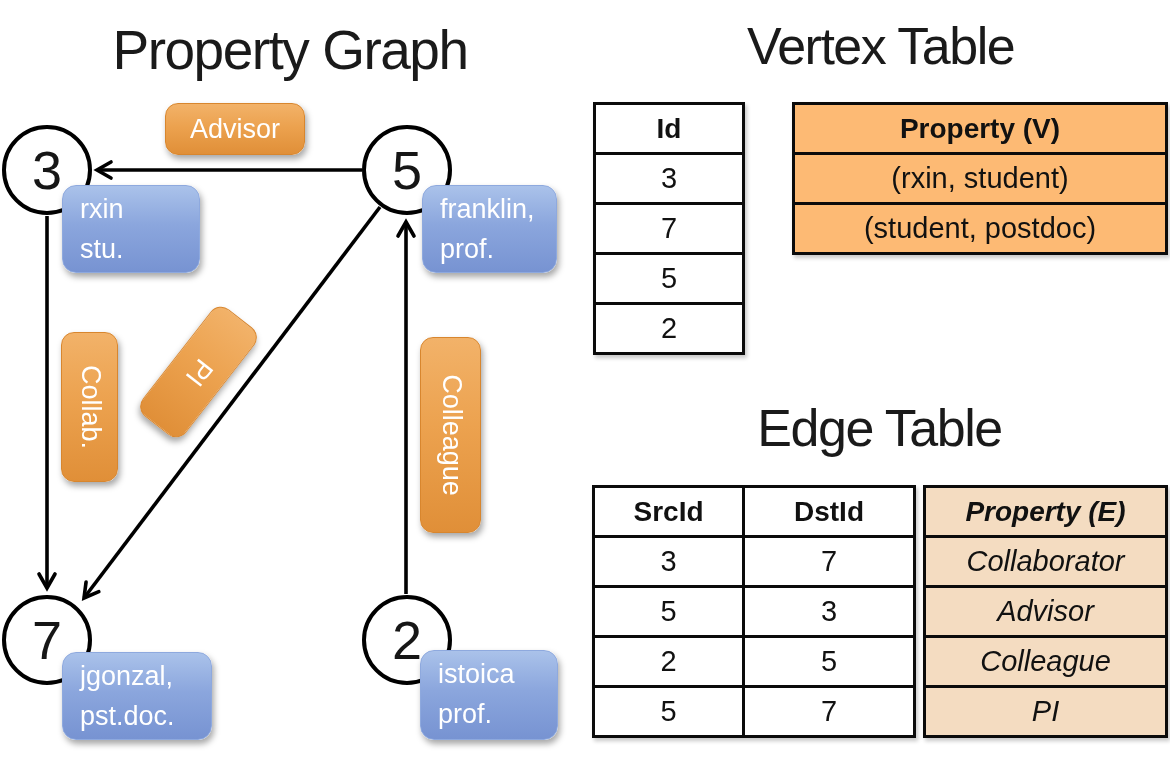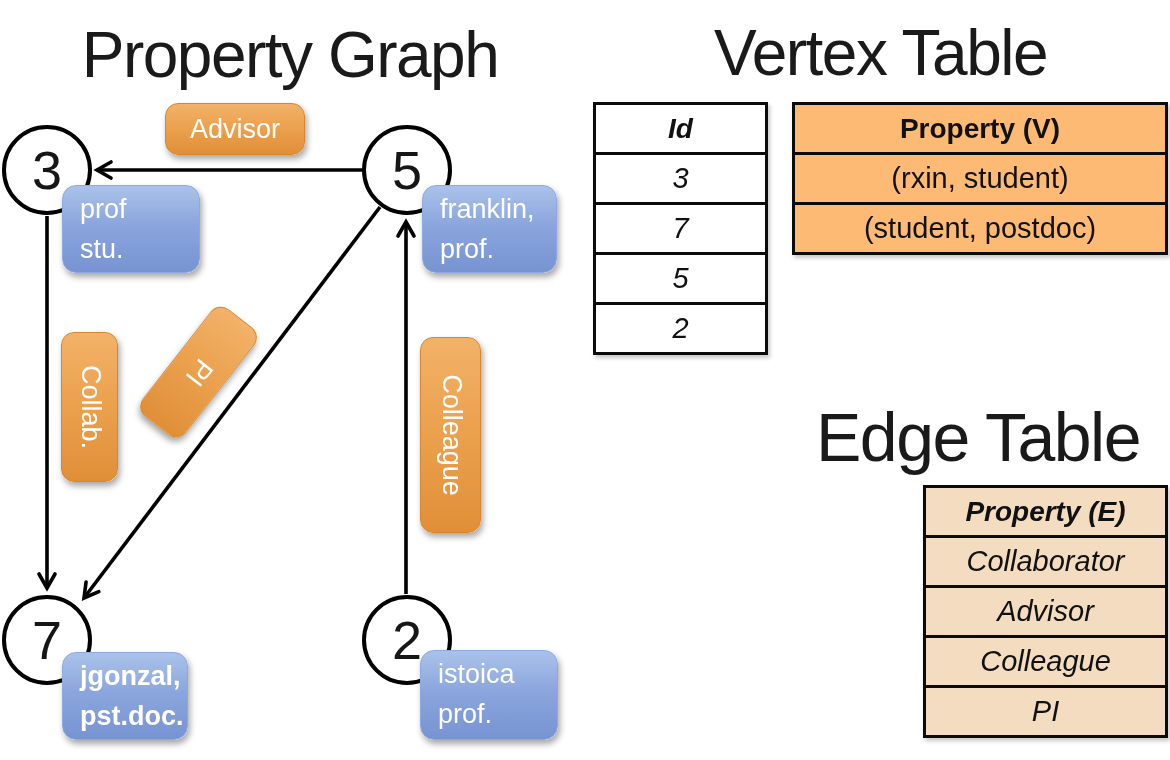--- a/index.html
+++ b/index.html
@@ -1,25 +1,25 @@
 <!DOCTYPE html>
 <html><head>
 <meta charset="utf-8">
 <style>
   * { box-sizing: border-box; margin: 0; padding: 0; }
   html, body { width: 1170px; height: 760px; background: #ffffff; overflow: hidden;
     font-family: "Liberation Sans", sans-serif; color: #161616; }
   .slide { position: absolute; inset: 0; width: 1170px; height: 760px; }
 
   
-  .big-title { position: absolute; text-align: center; font-size: 64px;
+  .big-title { position: absolute; text-align: center; font-size: 55px;
     letter-spacing: -1.5px; color: #1a1a1a; white-space: nowrap; }
   .title-graph  { left: 10px;  top: 18px; width: 560px; }
-  .title-vertex { left: 593px; top: 16px; width: 575px; font-size: 64px; }
-  .title-edge   { left: 565px; top: 398px; width: 575px; font-size: 68px; text-align: right; }
+  .title-vertex { left: 593px; top: 16px; width: 575px; font-size: 52px; }
+  .title-edge   { left: 592px; top: 398px; width: 575px; font-size: 52px; }
 
   
   .node { position: absolute; width: 90px; height: 90px; background: #fff;
     border: 4px solid #000; border-radius: 50%; display: flex;
     align-items: center; justify-content: center; font-size: 54px; z-index: 1; }
   .node-3 { left: 2px;   top: 125px; }
   .node-5 { left: 362px; top: 125px; }
   .node-7 { left: 2px;   top: 595px; }
   .node-2 { left: 362px; top: 595px; }
 
@@ -39,31 +39,31 @@
   .vtext { position: absolute; left: 50%; top: 50%;
     transform: translate(-50%,-50%) rotate(90deg); white-space: nowrap; }
 
   
   .vprop { position: absolute; z-index: 4; border-radius: 14px;
     background: linear-gradient(180deg, #aac2ea 0%, #8ba6dd 45%, #7793d2 100%);
     border: 1px solid #8ea9de; box-shadow: 2px 4px 6px rgba(0,0,0,0.35);
     color: #fff; font-size: 27px; line-height: 40px; padding: 3px 0 0 17px; }
   .vprop-rxin     { left: 62px;  top: 185px; width: 138px; height: 88px; }
   .vprop-franklin { left: 422px; top: 185px; width: 135px; height: 88px; }
-  .vprop-jgonzal  { left: 62px;  top: 652px; width: 126px; height: 88px; font-weight: bold; }
+  .vprop-jgonzal  { left: 62px;  top: 652px; width: 150px; height: 88px; }
   .vprop-istoica  { left: 420px; top: 650px; width: 138px; height: 90px; }
 
   
   table { position: absolute; border-collapse: collapse; table-layout: fixed;
     box-shadow: 2px 3px 4px rgba(0,0,0,0.22); }
   th, td { border: 3px solid #0b0b0b; text-align: center; vertical-align: middle;
     height: 50px; font-size: 29px; font-weight: normal; color: #111;
     overflow: hidden; white-space: nowrap; }
   th { font-weight: bold; font-size: 28px; }
-  .tbl-vertex-id   { left: 593px; top: 102px; width: 175px; font-style: italic; }
+  .tbl-vertex-id   { left: 593px; top: 102px; width: 152px; }
   .tbl-vertex-prop { left: 792px; top: 102px; width: 376px; }
   .tbl-vertex-prop th, .tbl-vertex-prop td { background: #fdba74; }
   .tbl-edge-ids  { left: 592px; top: 485px; width: 321px; }
   .col-src { width: 150px; } .col-dst { width: 171px; }
   .tbl-edge-prop { left: 923px; top: 485px; width: 245px; }
   .tbl-edge-prop th, .tbl-edge-prop td { background: #f4dcc1; font-style: italic; }
 </style>
 </head>
 <body>
 
@@ -105,21 +105,21 @@
     <span class="vtext">Collab.</span>
   </div>
   <div class="elabel elabel-pi">
     <span class="vtext">PI</span>
   </div>
   <div class="elabel elabel-colleague">
     <span class="vtext">Colleague</span>
   </div>
 
   <div class="vprop vprop-rxin">
-    <div>prof</div>
+    <div>rxin</div>
     <div>stu.</div>
   </div>
   <div class="vprop vprop-franklin">
     <div>franklin,</div>
     <div>prof.</div>
   </div>
   <div class="vprop vprop-jgonzal">
     <div>jgonzal,</div>
     <div>pst.doc.</div>
   </div>
@@ -155,20 +155,44 @@
         </tr>
     <tr>
           <td>(rxin, student)</td>
         </tr>
     <tr>
           <td>(student, postdoc)</td>
         </tr>
   </tbody>
     </table>
 
+  <table class="tbl-edge-ids">
+    <tbody>
+        <tr>
+      <th class="col-src">SrcId</th>
+      <th class="col-dst">DstId</th>
+    </tr>
+    <tr>
+      <td>3</td>
+      <td>7</td>
+        </tr>
+    <tr>
+      <td>5</td>
+      <td>3</td>
+        </tr>
+    <tr>
+      <td>2</td>
+      <td>5</td>
+        </tr>
+    <tr>
+      <td>5</td>
+      <td>7</td>
+        </tr>
+  </tbody>
+    </table>
 
   <table class="tbl-edge-prop">
     <tbody>
         <tr>
       <th>Property (E)</th>
         </tr>
     <tr>
           <td>Collaborator</td>
         </tr>
     <tr>

